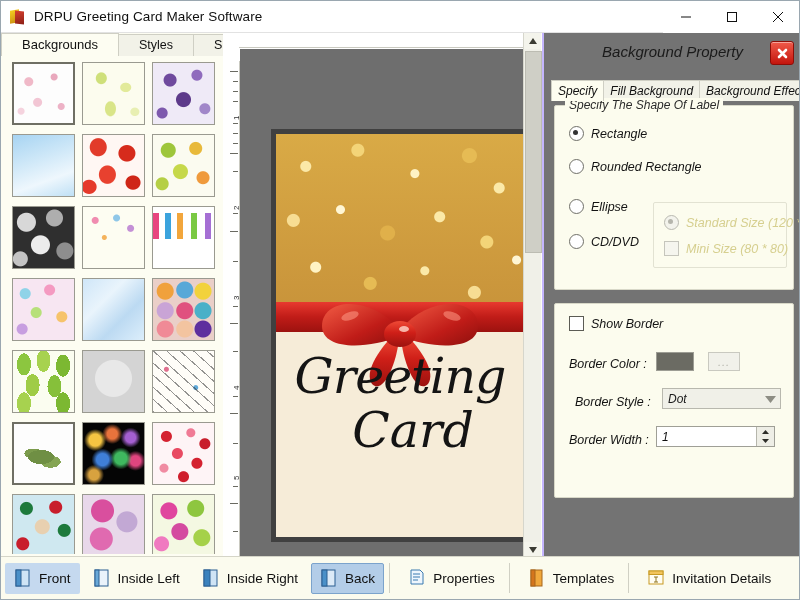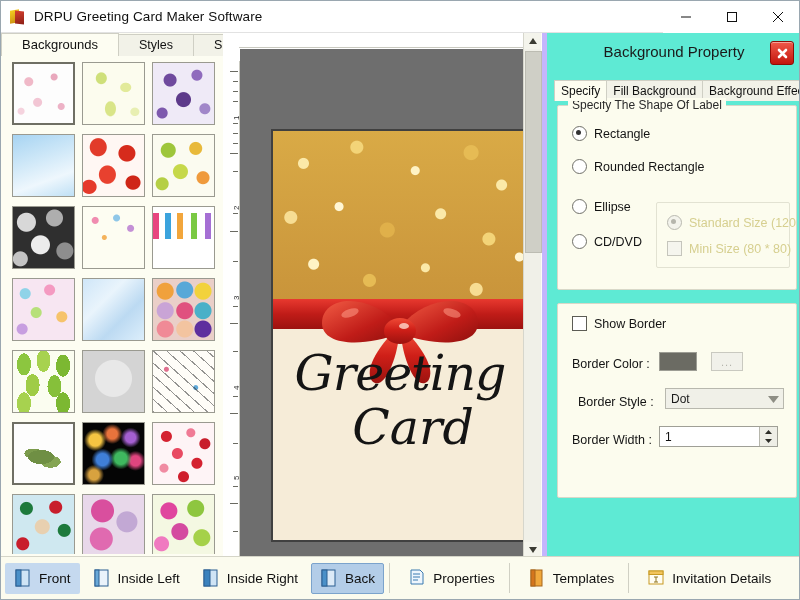--- a/index.html
+++ b/index.html
@@ -135,21 +135,21 @@
     position: absolute; left: 16px; top: 0; width: 285px; height: 14px;
     background: #ffffff; border-bottom: 1px solid #c9c9c0;
   }
   .canvas-area {
     position: absolute; left: 17px; top: 16px; width: 284px; height: 509px;
     background: #6e6e6e; overflow: hidden;
   }
   .card {
     position: absolute; left: 31px; top: 80px; width: 258px; height: 413px;
     background: #f6ecd8;
-    border: 2px solid #404040;
+    border: 5px solid #404040;
     box-sizing: border-box;
     overflow: hidden;
   }
   .card-gold {
     position: absolute; left: 0; top: 0; width: 100%; height: 180px;
     background-color: #d2a23c;
     background-image:
       radial-gradient(circle at 12% 18%, #fbe9a8 0 5px, transparent 6px),
       radial-gradient(circle at 33% 9%, #f3d478 0 6px, transparent 7px),
       radial-gradient(circle at 56% 22%, #fff3c4 0 4px, transparent 5px),
@@ -193,23 +193,24 @@
   .center-scroll .arrow-up { top: 0; }
   .center-scroll .arrow-dn { bottom: 0; }
   .center-scroll .thumbbar {
     position: absolute; left: 1px; top: 18px; width: 15px; height: 200px;
     background: #cfcfc6; border: 1px solid #bcbcb2;
   }
 
   
   .right-panel {
     position: absolute; left: 541px; top: 32px; width: 259px; height: 525px;
-    background: #5eead4;
-    border-left: 5px solid #c4b5fd;
+    background: #737373;
+    border-left: 2px solid #c4b5fd;
     box-sizing: border-box;
+    font-style: italic;
   }
   .rp-header {
     position: absolute; left: 0; top: 0; width: 100%; height: 36px;
     display: flex; align-items: center; justify-content: center;
   }
   .rp-title { font-size: 15px; color: #1a1a1a; }
   .rp-close {
     position: absolute; right: 7px; top: 8px; width: 22px; height: 22px;
     background: linear-gradient(180deg,#f05a4a,#c3150d);
     border: 1px solid #8e0d07; border-radius: 3px;

